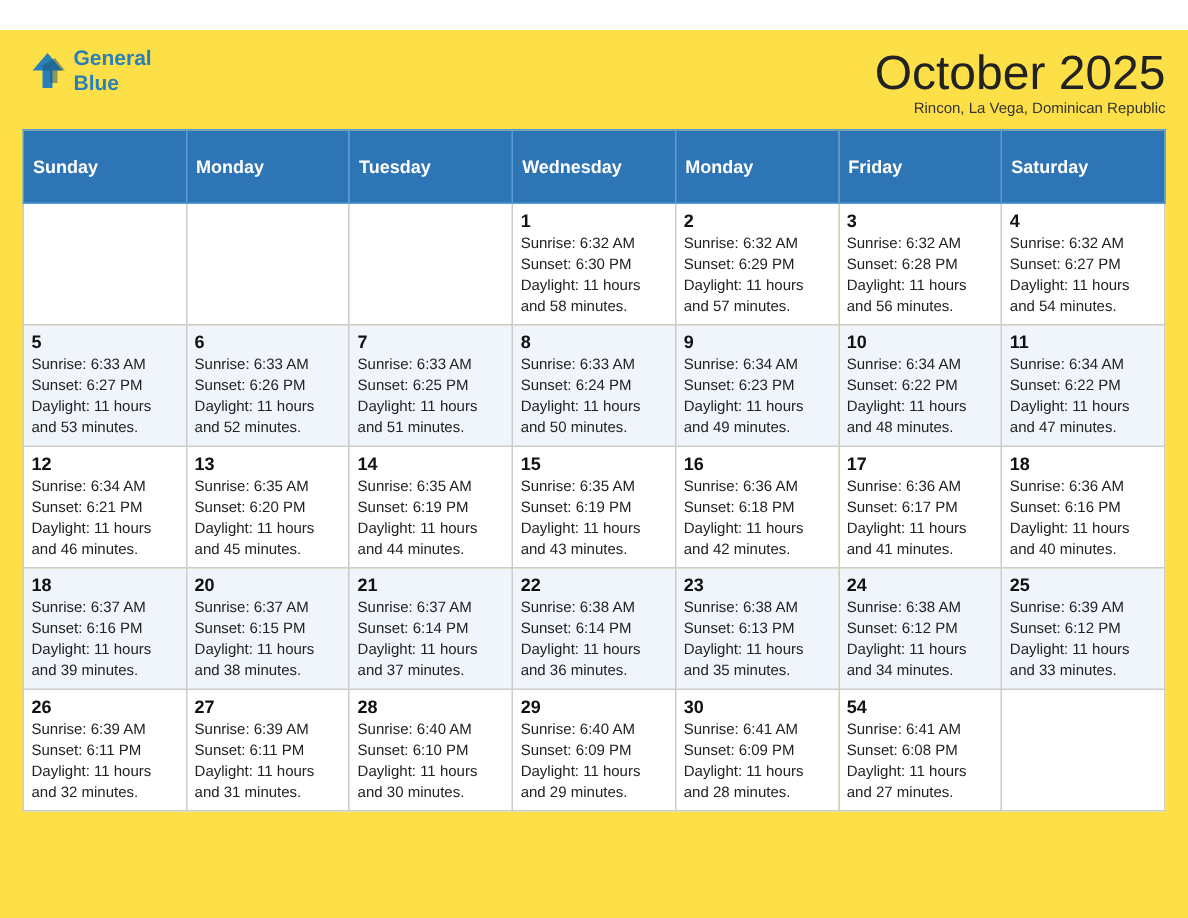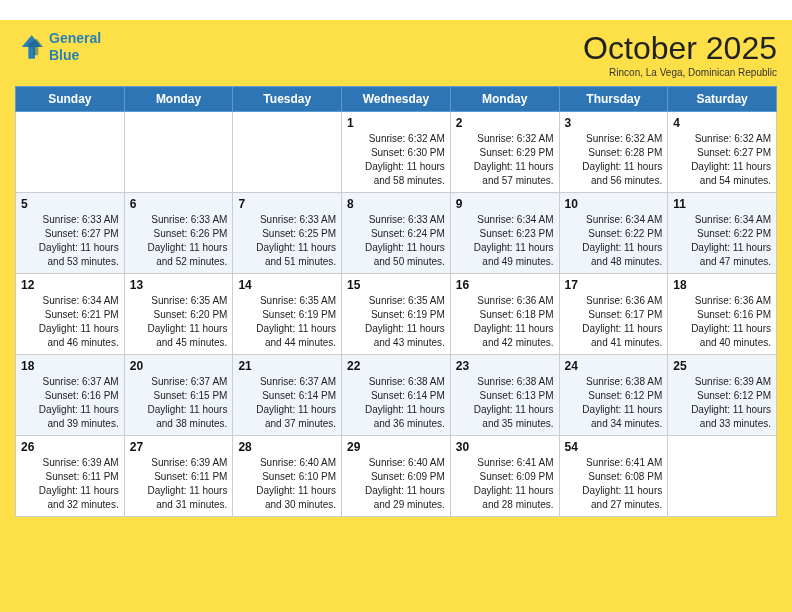--- a/index.html
+++ b/index.html
@@ -54,22 +54,22 @@
       color: #333;
     }
     .calendar {
       width: 100%;
       border-collapse: collapse;
       font-size: 10.5px;
     }
     .calendar th {
       background: #2e75b6;
       color: #fff;
-      text-align: center;
-      padding: 5px 6px;
+      text-align: left;
+      padding: 17px 6px;
       font-size: 12px;
       font-weight: bold;
       border: 1px solid #5a9bd4;
     }
     .calendar td {
       border: 1px solid #ccc;
       vertical-align: top;
       padding: 4px 5px;
       width: calc(100% / 7);
       height: 80px;
@@ -81,21 +81,20 @@
     .day-num {
       font-weight: bold;
       font-size: 12px;
       margin-bottom: 2px;
       color: #111;
     }
     .day-info {
       color: #222;
       font-size: 10px;
       line-height: 1.4;
-      text-align: right;
     }
     .empty-cell {
       background: #fff !important;
     }
   </style>
 </head>
 <body>
 
 <div class="page">
   <div class="header">
@@ -117,21 +116,21 @@
 
   <table class="calendar">
     <thead>
       <tr>
 
       <th>Sunday</th>
           <th>Monday</th>
           <th>Tuesday</th>
           <th>Wednesday</th>
           <th>Monday</th>
-          <th>Thursday</th>
+          <th>Friday</th>
           <th>Saturday</th>
         </tr>
     </thead>
     <tbody id="calendar-body">
     <tr>
           <td class="empty-cell"></td>
           <td class="empty-cell"></td>
           <td class="empty-cell"></td>
           <td>
             <div class="day-num">1</div>

